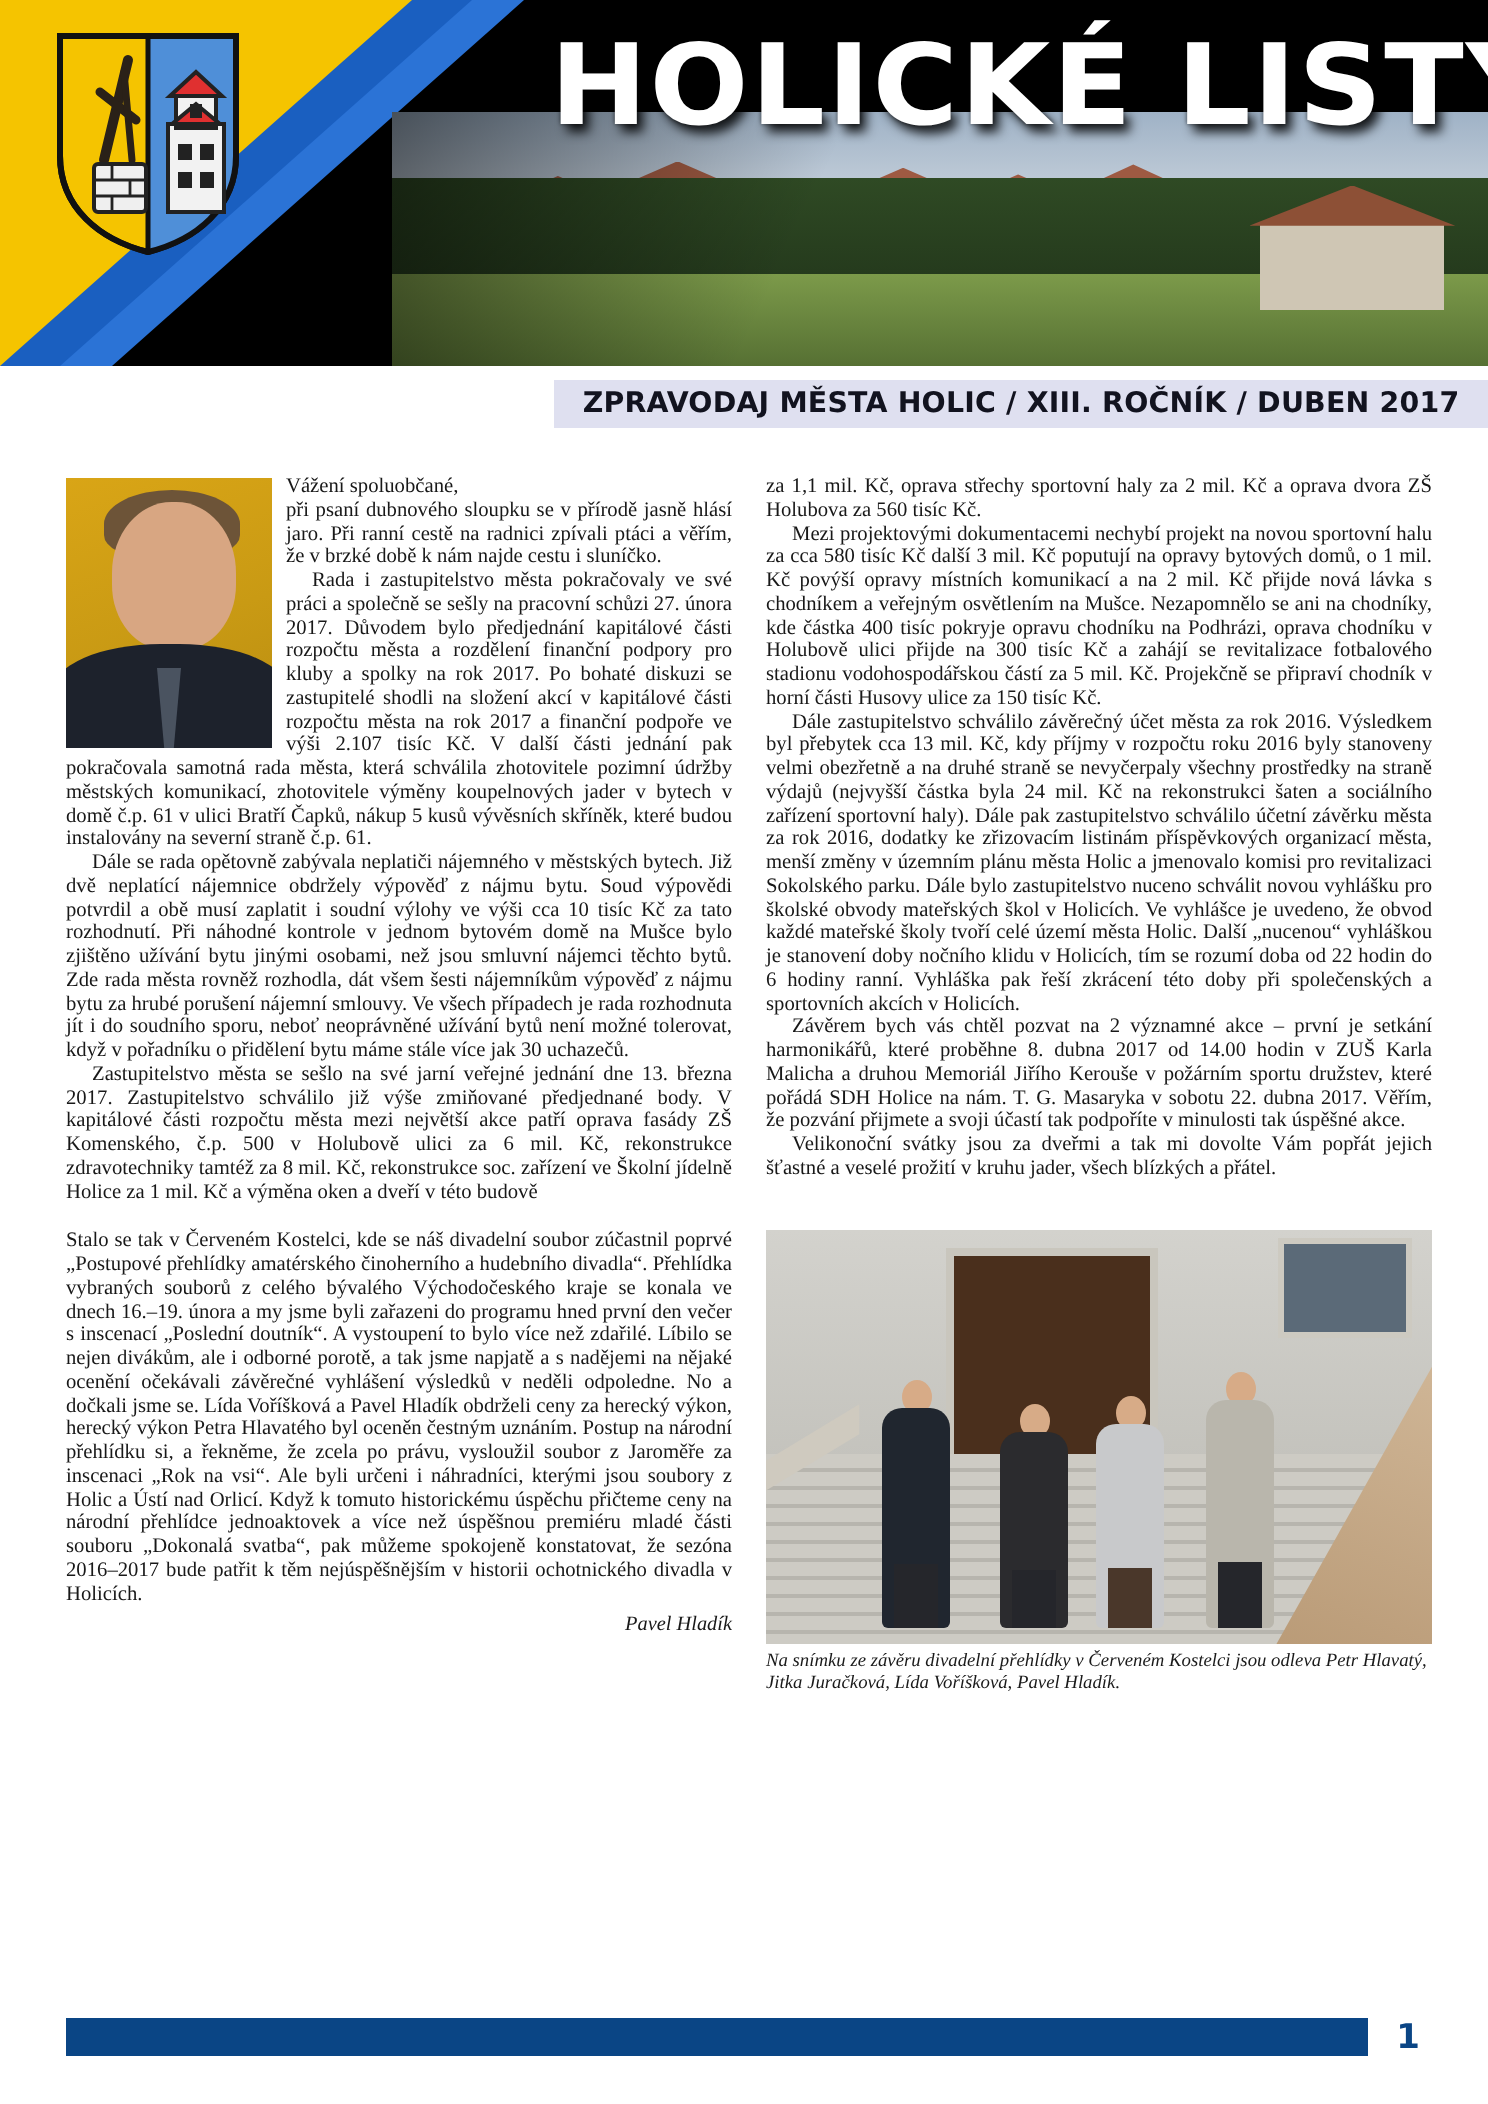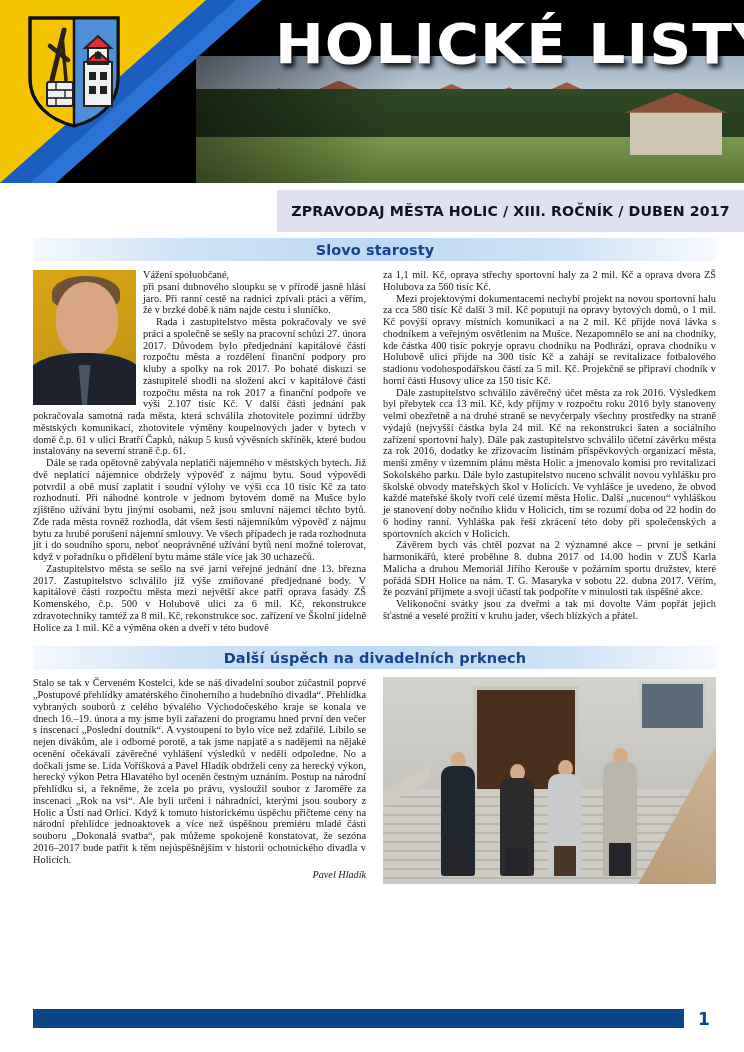--- a/index.html
+++ b/index.html
@@ -110,21 +110,21 @@
     transform: scaleX(1.04);
     transform-origin: center;
     white-space: nowrap;
     line-height: 1;
   }
 
   
   .subtitle-band {
     position: absolute;
     left: 277px; top: 190px;
-    width: 467px; height: 42px;
+    width: 467px; height: 24px;
     background: #dfe0f0;
     display: flex; align-items: center; justify-content: center;
   }
   .subtitle-band span {
     font-family: "DejaVu Sans", sans-serif;
     font-weight: bold;
     font-size: 14.2px;
     color: #12131f;
     letter-spacing: .1px;
     white-space: nowrap;
@@ -353,23 +353,20 @@
 
   <div class="paper-title">HOLICKÉ LISTY</div>
 </div>
 
 <div class="subtitle-band">
   <span>ZPRAVODAJ MĚSTA HOLIC / XIII. ROČNÍK / DUBEN  2017</span>
 </div>
 
 <div class="content">
 
-  <div class="section-bar">
-    <h2>Slovo starosty</h2>
-  </div>
 
   <div class="cols">
     <div class="col">
       <div class="portrait">
         <div class="hair"></div>
         <div class="head"></div>
         <div class="shoulders"></div>
         <div class="shirt"></div>
       </div>
       <p class="body noindent">Vážení spoluobčané,</p>
@@ -381,23 +378,20 @@
     <div class="col">
       <p class="body noindent">za 1,1 mil. Kč, oprava střechy sportovní haly za 2 mil. Kč a oprava dvora ZŠ Holubova za 560 tisíc Kč.</p>
       <p class="body">Mezi projektovými dokumentacemi nechybí projekt na novou sportovní halu za cca 580 tisíc Kč další 3 mil. Kč poputují na opravy bytových domů, o 1 mil. Kč povýší opravy místních komunikací a na 2 mil. Kč přijde nová lávka s chodníkem a veřejným osvětlením na Mušce. Nezapomnělo se ani na chodníky, kde částka 400 tisíc pokryje opravu chodníku na Podhrázi, oprava chodníku v Holubově ulici přijde na 300 tisíc Kč a zahájí se revitalizace fotbalového stadionu vodohospodářskou částí za 5 mil. Kč. Projekčně se připraví chodník v horní části Husovy ulice za 150 tisíc Kč.</p>
       <p class="body">Dále zastupitelstvo schválilo závěrečný účet města za rok 2016. Výsledkem byl přebytek cca 13 mil. Kč, kdy příjmy v rozpočtu roku 2016 byly stanoveny velmi obezřetně a na druhé straně se nevyčerpaly všechny prostředky na straně výdajů (nejvyšší částka byla 24 mil. Kč na rekonstrukci šaten a sociálního zařízení sportovní haly). Dále pak zastupitelstvo schválilo účetní závěrku města za rok 2016, dodatky ke zřizovacím listinám příspěvkových organizací města, menší změny v územním plánu města Holic a jmenovalo komisi pro revitalizaci Sokolského parku. Dále bylo zastupitelstvo nuceno schválit novou vyhlášku pro školské obvody mateřských škol v Holicích. Ve vyhlášce je uvedeno, že obvod každé mateřské školy tvoří celé území města Holic. Další „nucenou“ vyhláškou je stanovení doby nočního klidu v Holicích, tím se rozumí doba od 22 hodin do 6 hodiny ranní. Vyhláška pak řeší zkrácení této doby při společenských a sportovních akcích v Holicích.</p>
       <p class="body">Závěrem bych vás chtěl pozvat na 2 významné akce – první je setkání harmonikářů, které proběhne 8. dubna 2017 od 14.00 hodin v ZUŠ Karla Malicha a druhou Memoriál Jiřího Kerouše v požárním sportu družstev, které pořádá SDH Holice na nám. T. G. Masaryka v sobotu 22. dubna 2017. Věřím, že pozvání přijmete a svoji účastí tak podpoříte v minulosti tak úspěšné akce.</p>
       <p class="body">Velikonoční svátky jsou za dveřmi a tak mi dovolte Vám popřát jejich šťastné a veselé prožití v kruhu jader, všech blízkých a přátel.</p>
     </div>
   </div>
 
   <div class="article2">
-    <div class="section-bar">
-      <h2>Další úspěch na divadelních prknech</h2>
-    </div>
 
     <div class="cols">
       <div class="col">
         <p class="body">Stalo se tak v Červeném Kostelci, kde se náš divadelní soubor zúčastnil poprvé „Postupové přehlídky amatérského činoherního a hudebního divadla“. Přehlídka vybraných souborů z celého bývalého Východočeského kraje se konala ve dnech 16.–19. února a my jsme byli zařazeni do programu hned první den večer s inscenací „Poslední doutník“. A vystoupení to bylo více než zdařilé. Líbilo se nejen divákům, ale i odborné porotě, a tak jsme napjatě a s nadějemi na nějaké ocenění očekávali závěrečné vyhlášení výsledků v neděli odpoledne. No a dočkali jsme se. Lída Voříšková a Pavel Hladík obdrželi ceny za herecký výkon, herecký výkon Petra Hlavatého byl oceněn čestným uznáním. Postup na národní přehlídku si, a řekněme, že zcela po právu, vysloužil soubor z Jaroměře za inscenaci „Rok na vsi“. Ale byli určeni i náhradníci, kterými jsou soubory z Holic a Ústí nad Orlicí. Když k tomuto historickému úspěchu přičteme ceny na národní přehlídce jednoaktovek a více než úspěšnou premiéru mladé části souboru „Dokonalá svatba“, pak můžeme spokojeně konstatovat, že sezóna 2016–2017 bude patřit k těm nejúspěšnějším v historii ochotnického divadla v Holicích.</p>
         <p class="signature">Pavel Hladík</p>
       </div>
       <div class="col">
         <div class="photo-theatre">
           <div class="facade"></div>
           <div class="doorway"></div>
@@ -419,19 +413,20 @@
             <div class="hd"></div>
             <div class="bd" style="background:#c8c9cb"></div>
             <div class="lg" style="background:#4a372a"></div>
           </div>
           <div class="p" style="left:64%;width:48px;height:62%">
             <div class="hd"></div>
             <div class="bd" style="background:#b9b6ac"></div>
             <div class="lg"></div>
           </div>
         </div>
+        <div class="caption">Na snímku ze závěru divadelní přehlídky v Červeném Kostelci jsou odleva Petr Hlavatý, Jitka Juračková, Lída Voříšková, Pavel Hladík.</div>
       </div>
     </div>
   </div>
 </div>
 
 <div class="footer-bar"></div>
 <div class="page-num">1</div>
 
 </body></html>

